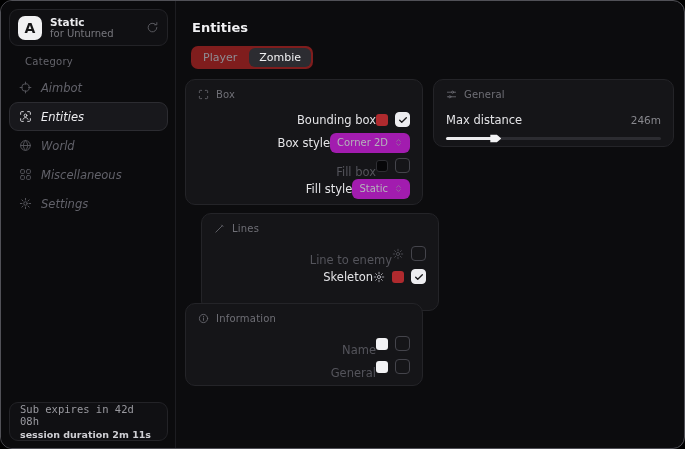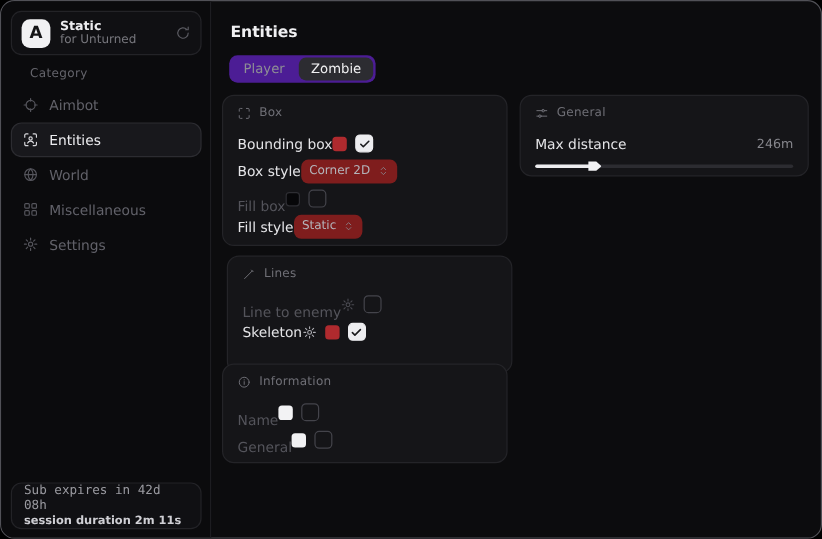--- a/index.html
+++ b/index.html
@@ -34,21 +34,21 @@
 
   .category-label {
     position:absolute; left:24px; top:55px;
     font-size:10px; color:#64646b; letter-spacing:.3px;
   }
 
   .nav { position:absolute; left:8px; top:72px; width:159px; }
   .nav-item {
     height:29px; display:flex; align-items:center; gap:9px;
     padding:0 9px; border-radius:9px; font-size:11.5px;
-    color:#62626a; cursor:pointer; border:1px solid transparent;
+    color:#62626a; cursor:pointer; border:1px solid transparent;font-style:italic;
   }
   .nav-item .ni { display:flex; color:#55555c; }
   .nav-item.selected {
     background:#18181c; border-color:#2c2c31; color:#ececef;
   }
   .nav-item.selected .ni { color:#d7d7db; }
 
   .sub-card {
     position:absolute; left:8px; bottom:7px; width:159px; height:39px;
     border:1px solid #232327; border-radius:9px; background:#101013;
@@ -56,64 +56,64 @@
   }
   .sub-line1 { font-family:"DejaVu Sans Mono","Liberation Mono",monospace; font-size:10.5px; color:#9a9aa0; }
   .sub-line2 { font-size:9.5px; font-weight:bold; color:#cfcfd4; }
 
   
   .main { position:absolute; left:176px; top:0; right:0; bottom:0; }
   .page-title { position:absolute; left:15px; top:19px; font-size:13px; font-weight:bold; color:#f0f0f2; }
 
   .tabs {
     position:absolute; left:14px; top:45px; height:23px;
-    display:flex; align-items:center; background:#4c1d95;
+    display:flex; align-items:center; background:#7f1d1d;
     border-radius:7px; padding:2px; gap:2px;
   }
   .tab {
     height:19px; padding:0 10px; display:flex; align-items:center;
     font-size:11px; color:#8e8e95; border-radius:6px; cursor:pointer;
   }
   .tab.active { background:#2c2c31; color:#f0f0f2; }
 
   .card {
     position:absolute; background:#151518; border:1px solid #242428;
     border-radius:10px; padding:9px 12px;
   }
   .card-box  { left:8px;  top:78px;  width:238px; height:126px; }
   .card-general { left:256px; top:78px; width:241px; height:68px; }
-  .card-lines { left:12px; top:212px; width:238px; height:98px; }
+  .card-lines { left:24px; top:212px; width:238px; height:98px; }
   .card-info  { left:8px; top:302px; width:238px; height:83px; }
 
   .card-head { display:flex; align-items:flex-start; gap:7px; height:18px; color:#6f6f76; }
   .card-head .hi { display:flex; color:#6f6f76; }
   .card-title { font-size:10px; letter-spacing:.2px; }
 
   .row {
-    display:flex; align-items:center; justify-content:flex-start;
+    display:flex; align-items:center; justify-content:flex-end;
     height:21px; margin-top:2px;
   }
   .row-label { font-size:11.5px; color:#e4e4e7; font-weight:500; }
   .row.dim .row-label { color:#54545b;margin-top:12px; }
   .controls { display:flex; align-items:center; gap:7px; }
 
   .swatch { width:12px; height:12px; border-radius:3px; cursor:pointer; }
   .swatch.bordered { border:1px solid #2e2e33; }
 
   .cb {
     width:15px; height:15px; border-radius:4px; cursor:pointer;
     border:1.5px solid #44444b; background:transparent;
     display:flex; align-items:center; justify-content:center;
   }
   .cb.checked { background:#ededf0; border-color:#ededf0; color:#1a1a1c; }
   .cb svg { display:none; }
   .cb.checked svg { display:block; }
 
   .dropdown {
-    height:20px; background:#7f1d1d; border-radius:6px;
+    height:20px; background:#a21caf; border-radius:6px;
     display:flex; align-items:center; gap:6px; padding:0 7px;
     cursor:pointer;
   }
   .dd-value { font-size:10px; color:#b4b4ba; }
   .dd-icon { display:flex; color:#8b8b92; }
 
   .gear-mini { display:flex; color:#aeaeb4; cursor:pointer; }
   .row.dim .gear-mini { color:#4c4c53; }
 
   

